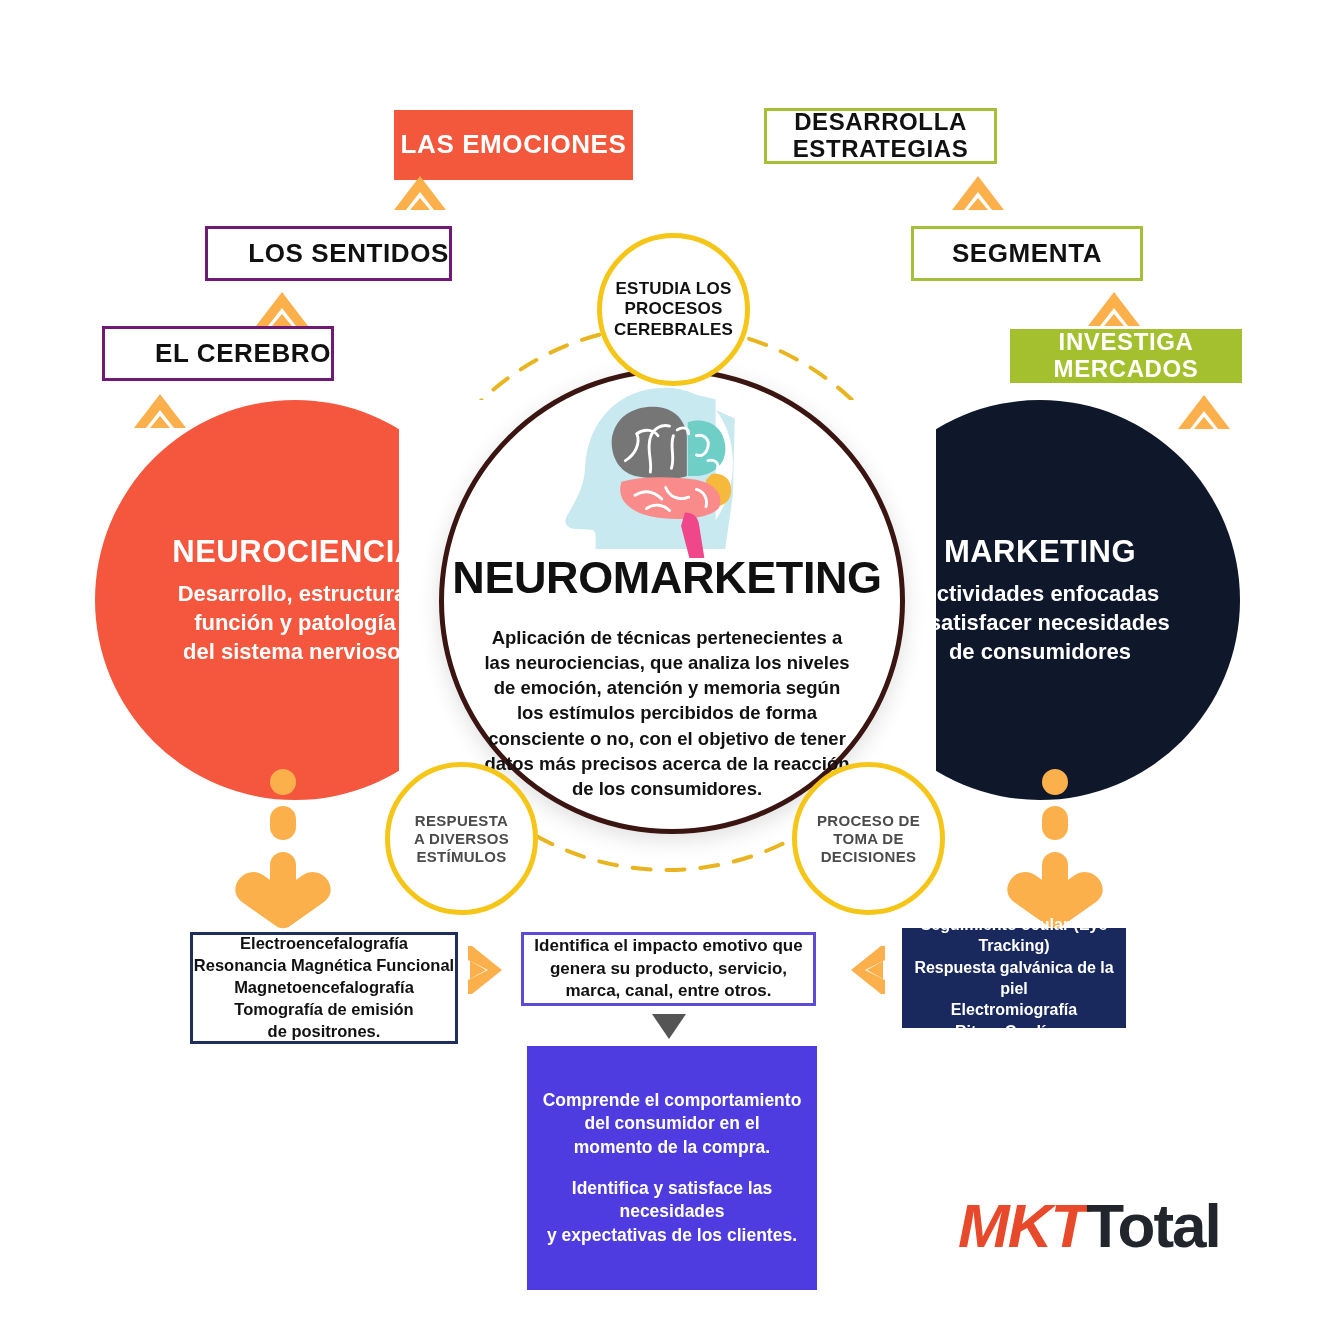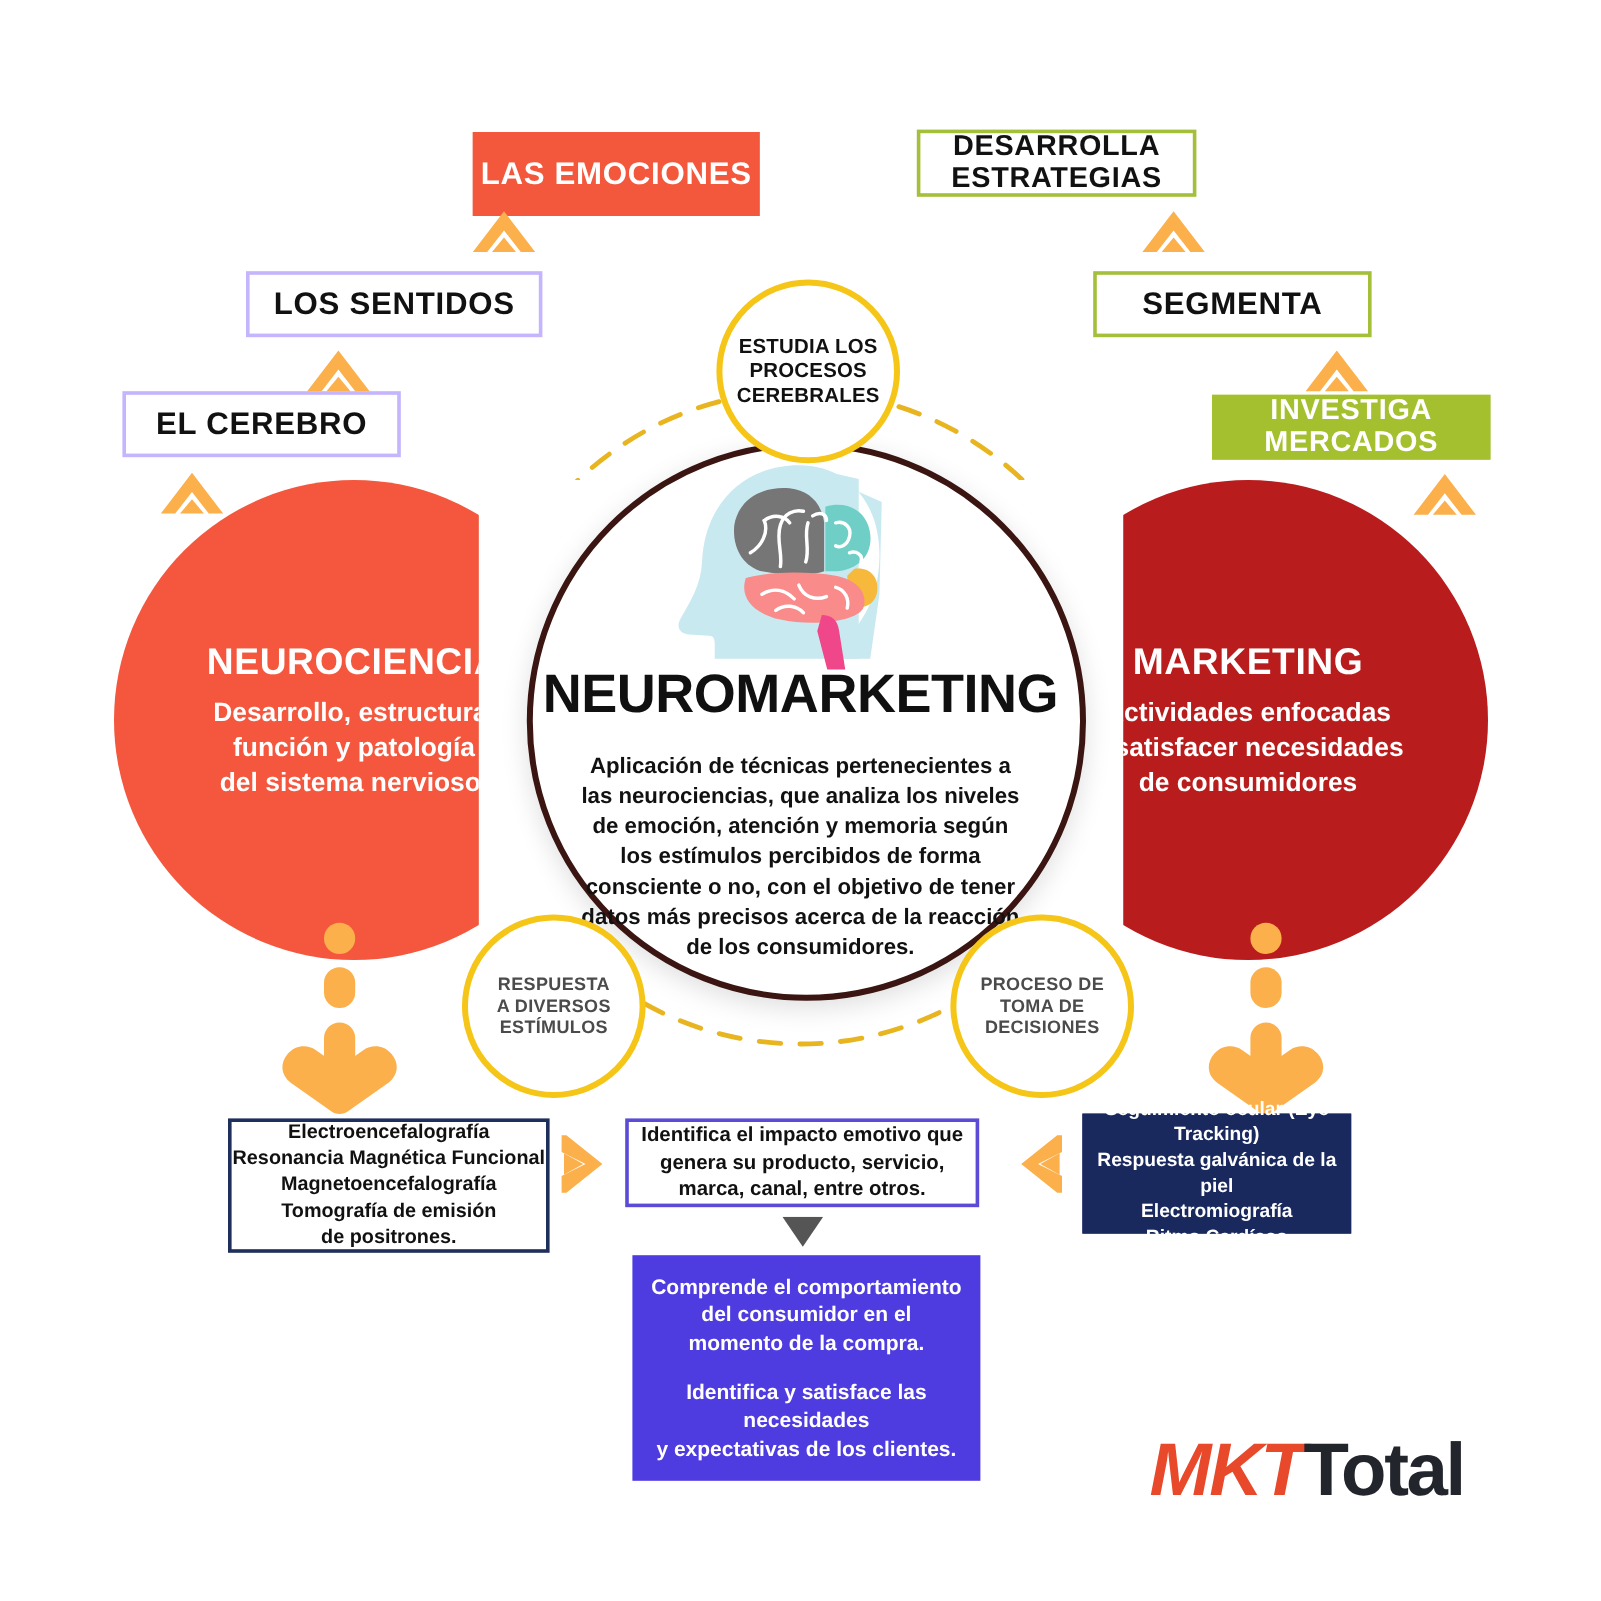--- a/index.html
+++ b/index.html
@@ -9,35 +9,35 @@
   
   .abs{position:absolute;box-sizing:border-box;}
 
   
   .labelbox{
     position:absolute;box-sizing:border-box;
     display:flex;align-items:center;justify-content:center;
     text-align:center;font-weight:bold;letter-spacing:.6px;
     line-height:1.12;
   }
-  .lb-outline-red{border:3px solid #c4b5fd;background:#fff;color:#111;}
+  .lb-outline-red{border:3px solid #701a75;background:#fff;color:#111;justify-content:flex-end;}
   .lb-solid-red{background:#f4583c;color:#ffffff;border:3px solid #f4583c;}
   .lb-outline-green{border:3px solid #a4bf3a;background:#fff;color:#111;}
   .lb-solid-green{background:#a4c02e;color:#ffffff;border:3px solid #a4c02e;}
 
   
   .bigcircle{
     position:absolute;border-radius:50%;
     display:flex;flex-direction:column;align-items:center;justify-content:center;
     text-align:center;color:#fff;
   }
   .bigcircle .title{font-size:31px;font-weight:bold;letter-spacing:.5px;margin-bottom:9px;}
   .bigcircle .desc{font-size:22px;font-weight:bold;line-height:1.33;}
   #circle-neuro{background:#f4573d;}
-  #circle-mkt{background:#b91c1c;}
+  #circle-mkt{background:#0f172a;}
 
   
   .crescent{position:absolute;border-radius:50%;}
 
   
   #center-circle{
     position:absolute;border-radius:50%;
     background:#ffffff;border:5px solid #3b1512;
     box-shadow:0 6px 22px rgba(0,0,0,.13);
   }
@@ -288,21 +288,21 @@
       <div>Respuesta galvánica de la piel</div>
       <div>Electromiografía</div>
       <div>Ritmo Cardíaco</div>
     </div>
   </div>
 
   <svg class="abs" style="left:652px;top:1014px;width:34px;height:26px;">
     <path d="M0 0 L34 0 L17 25 Z" fill="#555555"></path>
   </svg>
 
-  <div class="resultbox" id="box-comprende" style="left:527px;top:1046px;width:290px;height:188px;">
+  <div class="resultbox" id="box-comprende" style="left:527px;top:1046px;width:290px;height:244px;">
     <div>
       <div>Comprende el comportamiento</div>
       <div>del consumidor en el</div>
       <div>momento de la compra.</div>
       <div style="height:18px;"></div>
       <div>Identifica y satisface las</div>
       <div>necesidades</div>
       <div>y expectativas de los clientes.</div>
     </div>
   </div>

